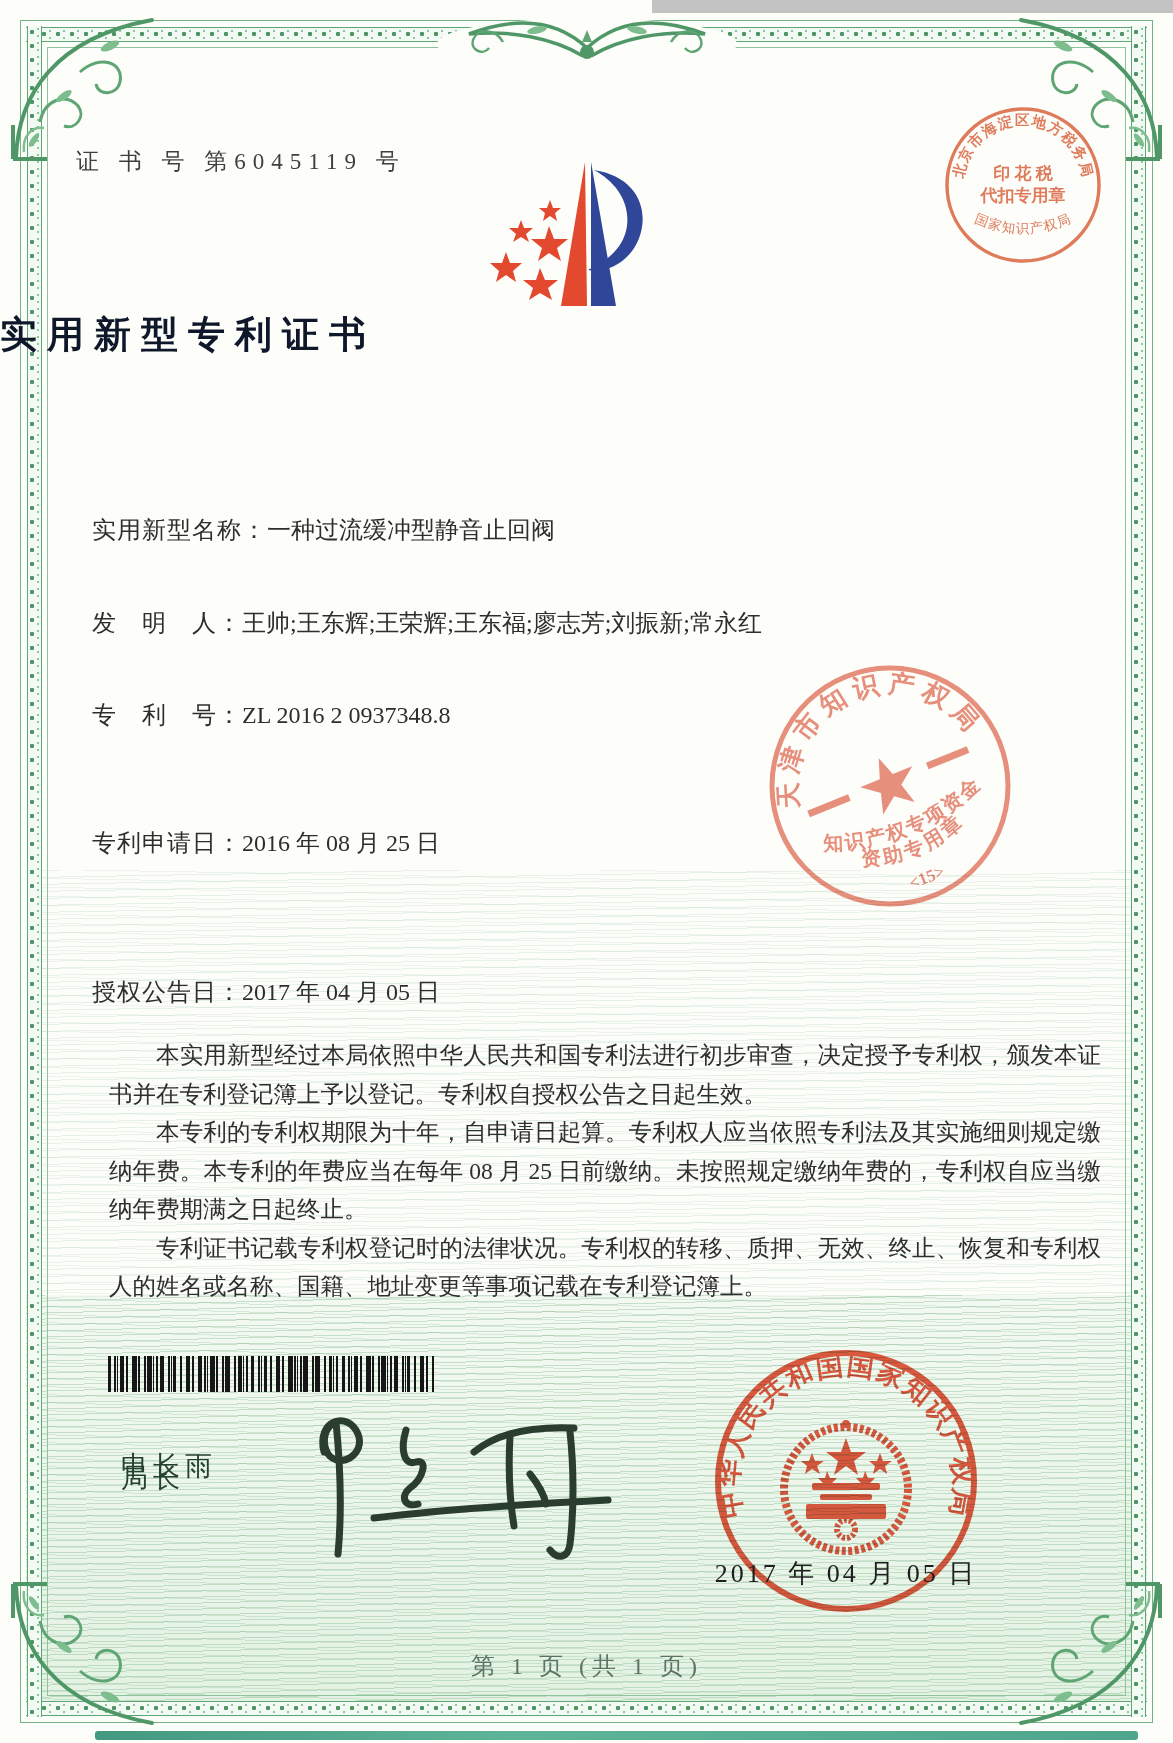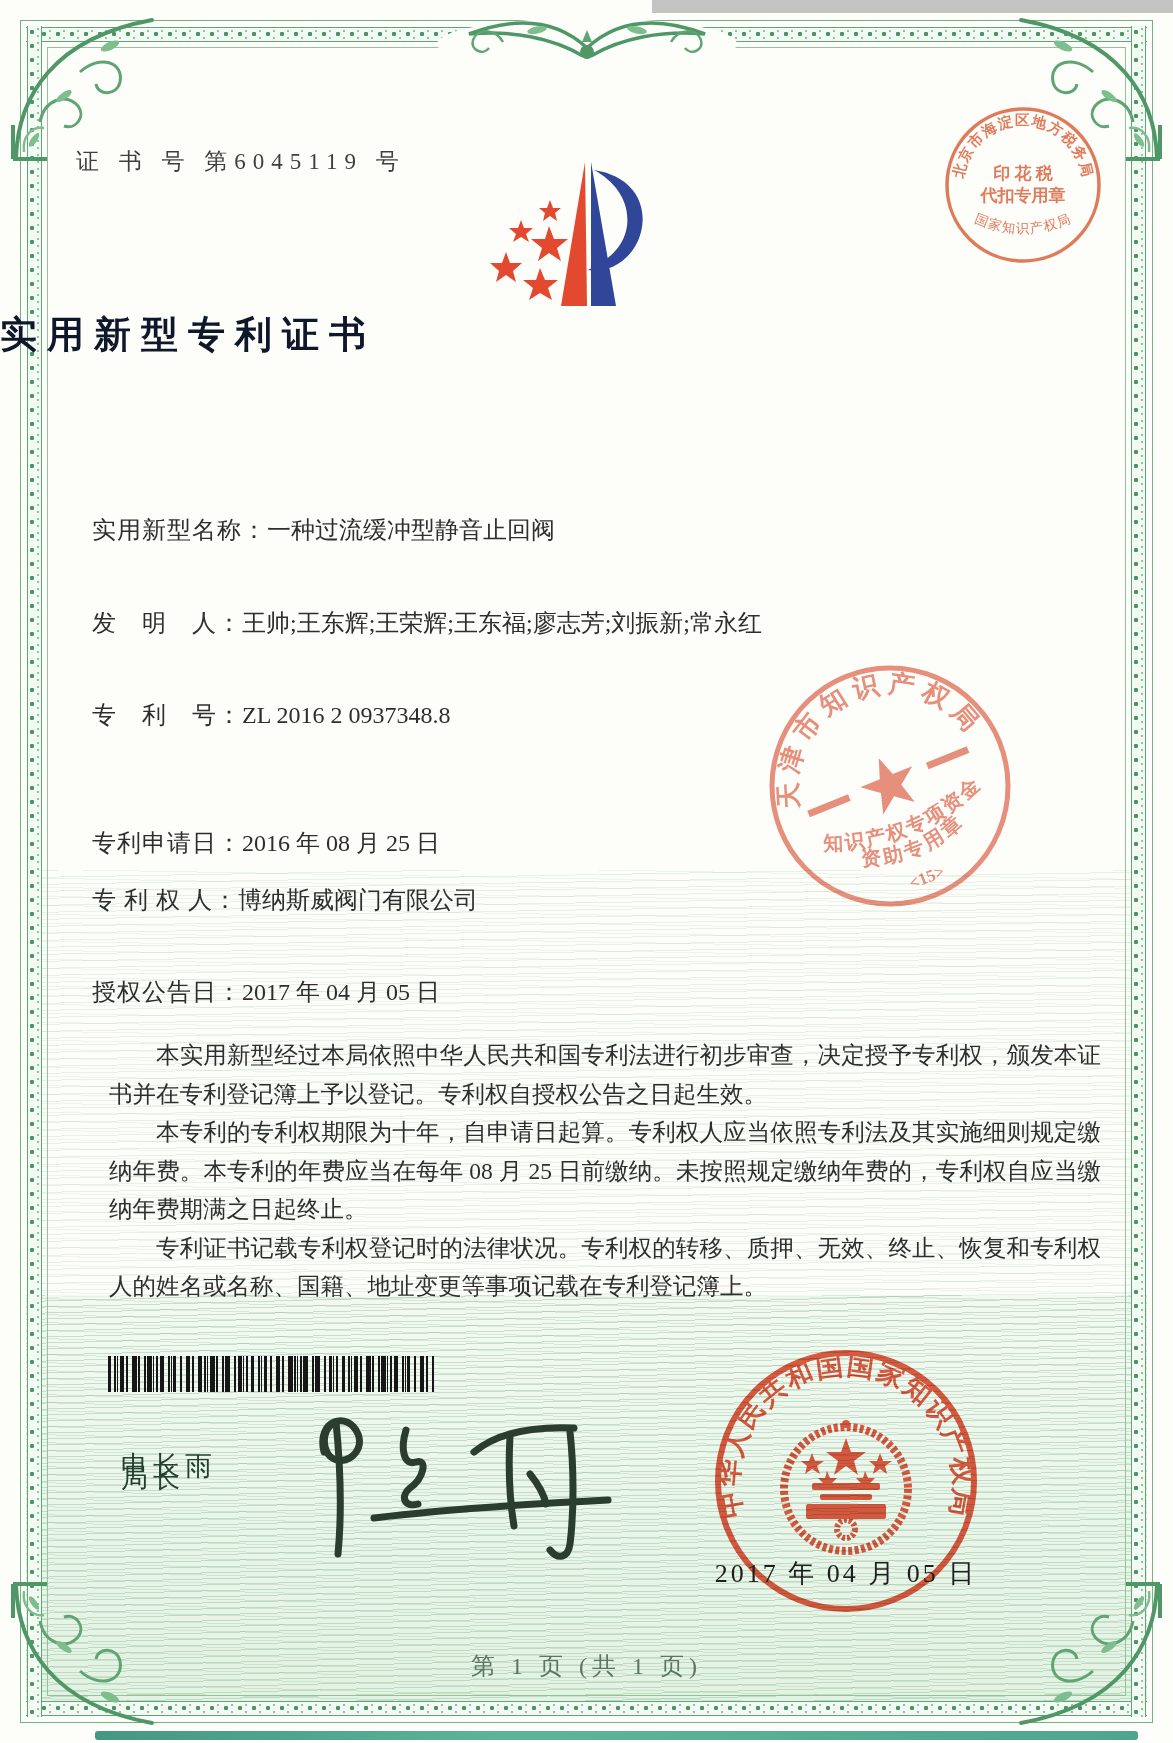--- a/index.html
+++ b/index.html
@@ -188,23 +188,20 @@
   </div>
   <div class="row row-1">
     <span class="lbl">发　明　人：</span><span class="val">王帅;王东辉;王荣辉;王东福;廖志芳;刘振新;常永红</span>
   </div>
   <div class="row row-2">
     <span class="lbl">专　利　号：</span><span class="val">ZL 2016 2 0937348.8</span>
   </div>
   <div class="row row-3">
     <span class="lbl">专利申请日：</span><span class="val">2016 年 08 月 25 日</span>
   </div>
-  <div class="row row-4">
-    <span class="lbl">专 利 权 人：</span><span class="val">博纳斯威阀门有限公司</span>
-  </div>
   <div class="row row-5">
     <span class="lbl">授权公告日：</span><span class="val">2017 年 04 月 05 日</span>
   </div>
 
   <div class="paras">
     <p>本实用新型经过本局依照中华人民共和国专利法进行初步审查，决定授予专利权，颁发本证书并在专利登记簿上予以登记。专利权自授权公告之日起生效。</p>
     <p>本专利的专利权期限为十年，自申请日起算。专利权人应当依照专利法及其实施细则规定缴纳年费。本专利的年费应当在每年 08 月 25 日前缴纳。未按照规定缴纳年费的，专利权自应当缴纳年费期满之日起终止。</p>
     <p>专利证书记载专利权登记时的法律状况。专利权的转移、质押、无效、终止、恢复和专利权人的姓名或名称、国籍、地址变更等事项记载在专利登记簿上。</p>
   </div>
 

